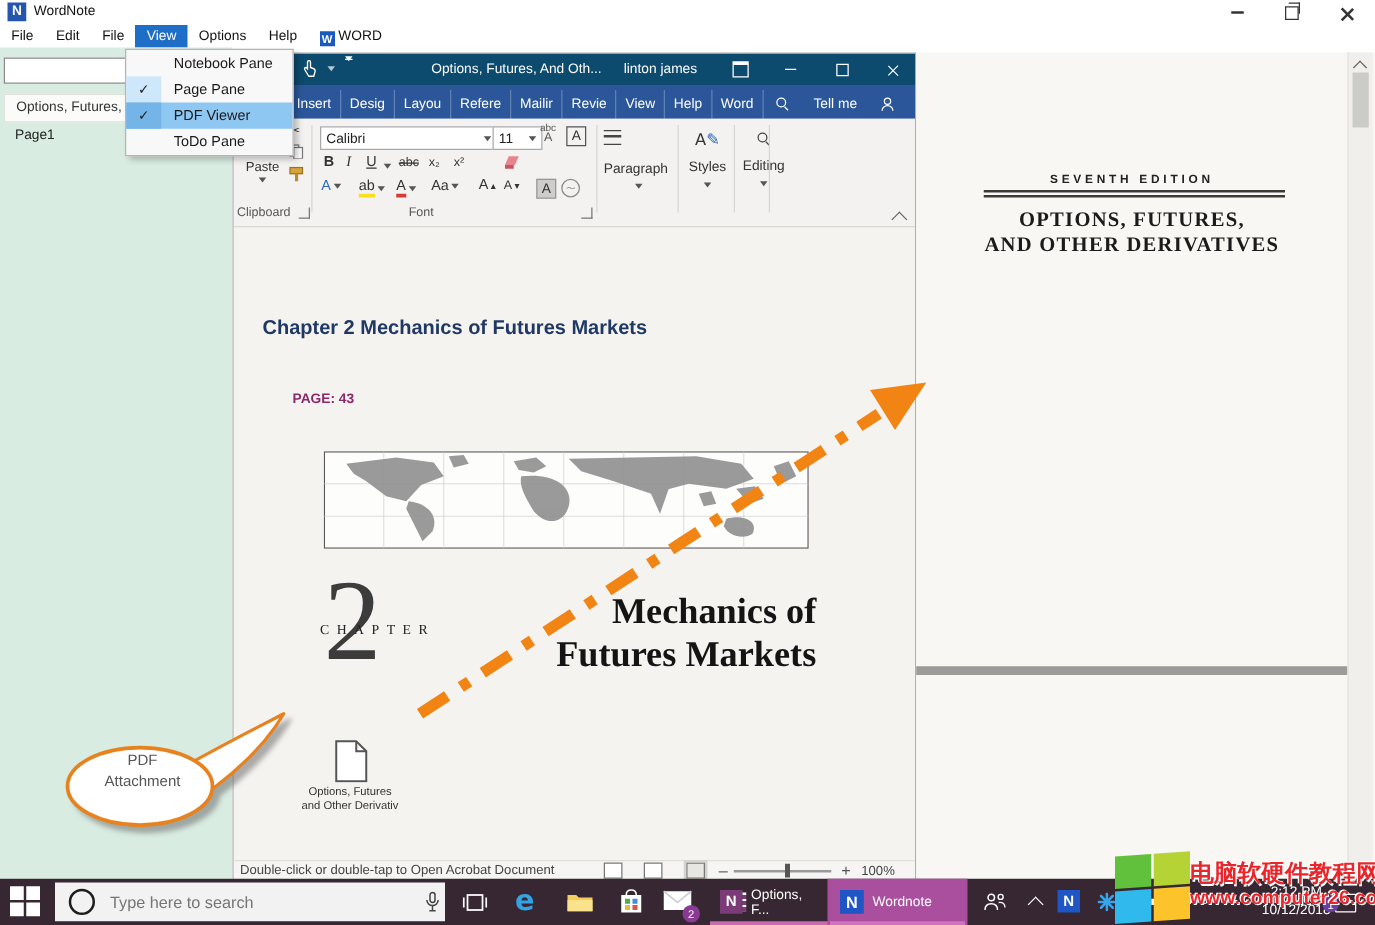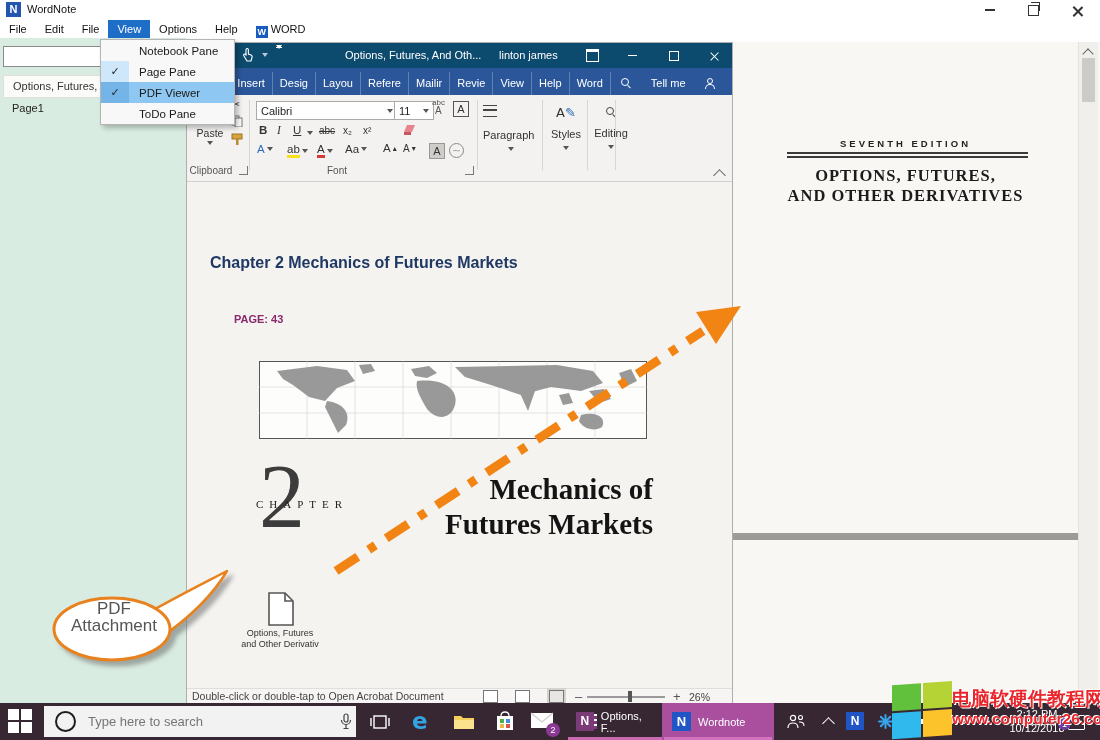--- a/index.html
+++ b/index.html
@@ -131,21 +131,21 @@
 
   
   .watermark{left:880px;top:678px;width:220px;height:62px;z-index:60;pointer-events:none;}
   .wm-logo{position:absolute;left:12px;top:5px;width:62px;height:56px;display:grid;grid-template-columns:29px 29px;grid-template-rows:26px 26px;gap:2px;transform:skewY(-4deg);}
   .wm-text1{position:absolute;left:72px;top:8px;font-size:19px;font-weight:bold;color:#e8262c;white-space:nowrap;
             text-shadow:1px 1px 0 #fff,-1px -1px 0 #fff;}
   .wm-text2{position:absolute;left:72px;top:32px;font-size:15.5px;font-weight:bold;color:#e8262c;white-space:nowrap;
             text-shadow:1px 1px 0 #fff,-1px -1px 0 #fff;}
 
   .overlay-svg{left:0;top:0;z-index:25;pointer-events:none;}
-  .callout-txt{z-index:27;text-align:center;font-size:17px;color:#555;line-height:17px;}
+  .callout-txt{z-index:27;text-align:center;font-size:12px;color:#555;line-height:17px;}
 </style>
 </head>
 <body>
 
 <div class="screen nosel">
 
   <div class="abs wn-titlebar">
     <div class="abs wn-appicon">N</div>
     <div class="abs wn-title">WordNote</div>
     <div class="abs winctl" style="left:975px;">
@@ -400,21 +400,21 @@
 
     <div class="abs wstatus">
       <div class="ws-hint">Double-click or double-tap to Open Acrobat Document</div>
       <div class="ws-ic" style="left:296px;"></div>
       <div class="ws-ic" style="left:328px;"></div>
       <div class="ws-ic sel" style="left:362px;"></div>
       <div class="abs" style="left:388px;top:0;font-size:13px;color:#555;">–</div>
       <div class="zoom-track" style="left:400px;"></div>
       <div class="zoom-thumb" style="left:441px;"></div>
       <div class="abs" style="left:486px;top:0;font-size:13px;color:#555;">+</div>
-      <div class="abs" style="left:502px;top:2px;">26%</div>
+      <div class="abs" style="left:502px;top:2px;">100%</div>
     </div>
   </div>
 
   <div class="abs pdf-panel">
     <div class="abs pdf-edition">SEVENTH EDITION</div>
     <div class="abs pdf-rule"></div>
     <div class="abs pdf-title">
       <div>OPTIONS, FUTURES,</div>
       <div>AND OTHER DERIVATIVES</div>
     </div>

